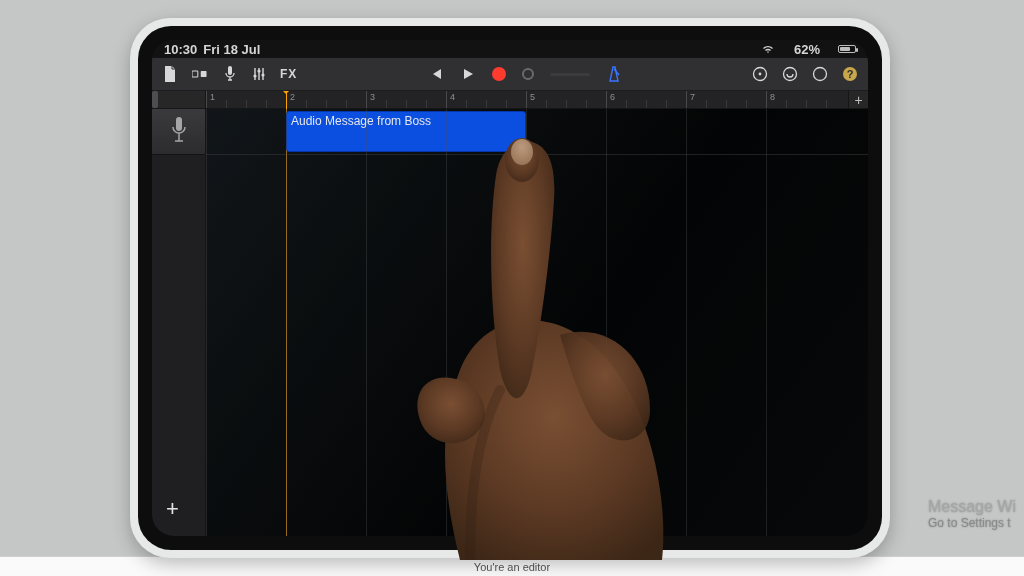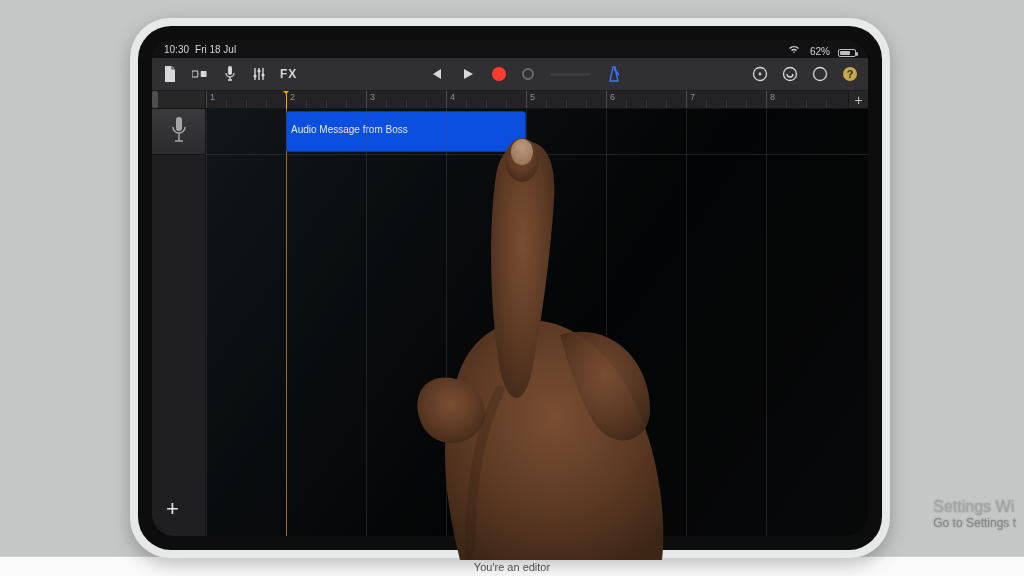--- a/index.html
+++ b/index.html
@@ -28,25 +28,25 @@
     overflow: hidden;
     background: linear-gradient(125deg,#1b2228 0%,#0e1214 35%,#050607 60%,#0a0c0d 100%);
     display: flex; flex-direction: column;
   }
 
   
   .statusbar {
     height: 18px;
     display: flex; align-items: center; justify-content: space-between;
     padding: 0 12px;
-    color: #d6d6d6; font-size: 10px; font-weight: 400;
+    color: #d6d6d6; font-size: 13px; font-weight: 700;
     background: #121213;
   }
   .statusbar .left { display: flex; gap: 6px; align-items:center; }
-  .statusbar .right { display: flex; gap: 8px; align-items:flex-end; }
+  .statusbar .right { display: flex; gap: 18px; align-items:center; }
   .batt-pill { width: 18px; height: 8px; border: 1px solid #bdbdbd; border-radius: 2px; position: relative; }
   .batt-pill::after { content:""; position:absolute; right:-3px; top:2px; width:2px; height:4px; background:#bdbdbd; border-radius:1px;}
   .batt-fill { position:absolute; left:1px; top:1px; bottom:1px; width:60%; background:#bdbdbd; border-radius:1px; }
 
   
   .toolbar {
     height: 30px;
     background: #303033;
     display: flex; 
     padding: 16px 10px;
@@ -88,22 +88,22 @@
     background: linear-gradient(#3a3a3d,#2c2c2f);
   }
   .mic-icon { color:#9a9a9c; }
   .track-lanes { flex:1; position:relative; background:rgba(0,0,0,0.25); }
   .lane { height:46px; border-bottom:1px solid rgba(60,60,62,0.5); position:relative; }
   .region {
     position:absolute; top:2px; bottom:2px;
     background:#0a4fe0;
     border:1px solid #0636ab;
     border-radius:3px;
-    color:#e6e6e8; font-size:10px;
-    padding:12px 4px;
+    color:#e6e6e8; font-size:12px;
+    padding:2px 4px;
     overflow:hidden;
   }
   .region-label { white-space:nowrap; }
 
   .add-track {
     position:absolute; left:14px; bottom:14px;
     color:#e2e2e4; font-size:22px; font-weight:300;
   }
 
   
@@ -345,21 +345,21 @@
 
     <ellipse cx="212" cy="40" rx="17" ry="22" fill="url(#skin)"></ellipse>
     <ellipse cx="212" cy="32" rx="11" ry="13" fill="url(#nail)" opacity="0.85"></ellipse>
 
     <path d="M150 260 C 120 250 100 270 110 300 C 120 330 160 330 172 305 C 180 288 170 267 150 260 Z" fill="url(#skin)"></path>
 
     <path d="M160 440 C 160 380 165 320 190 270" stroke="#2c1b0f" stroke-width="10" stroke-linecap="round" opacity="0.25" fill="none"></path>
   </svg>
 
   <div class="watermark">
-    <div class="l1">Settings Wi</div>
+    <div class="l1">Message Wi</div>
     <div class="l2">Go to Settings t</div>
   </div>
 
 </div>
 
 <div class="caption">
   <span>You're an editor</span>
 </div>
 
 </body></html>

